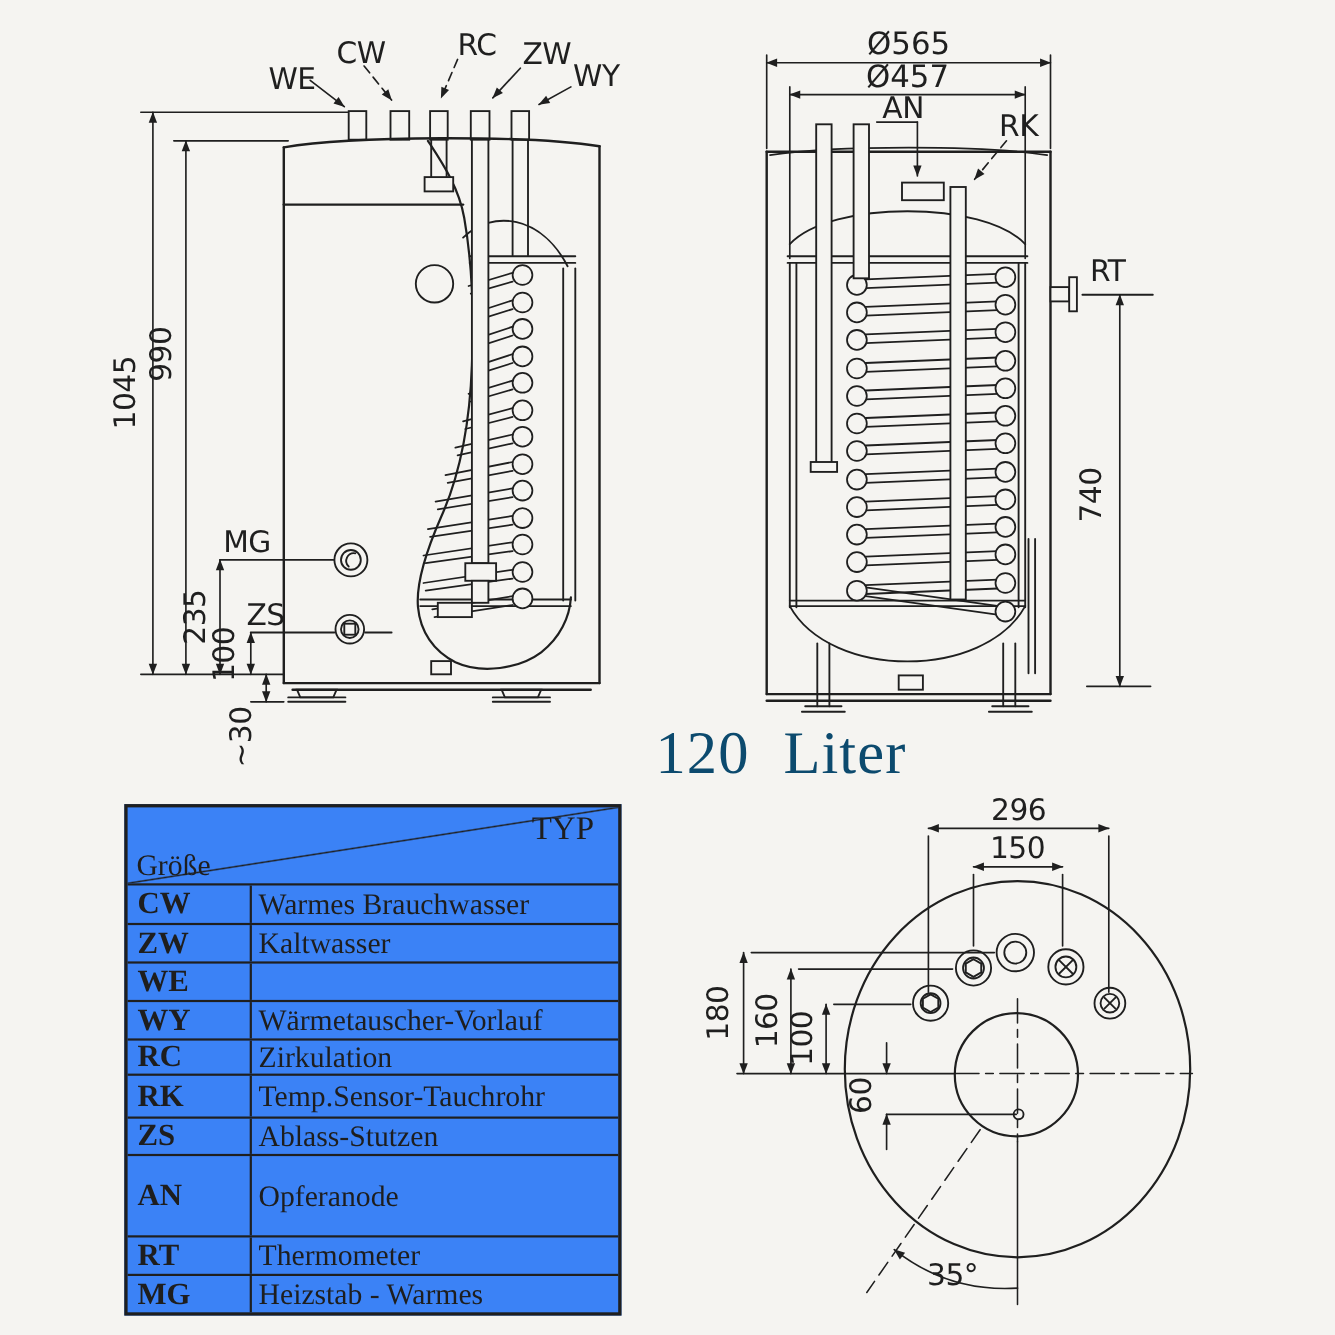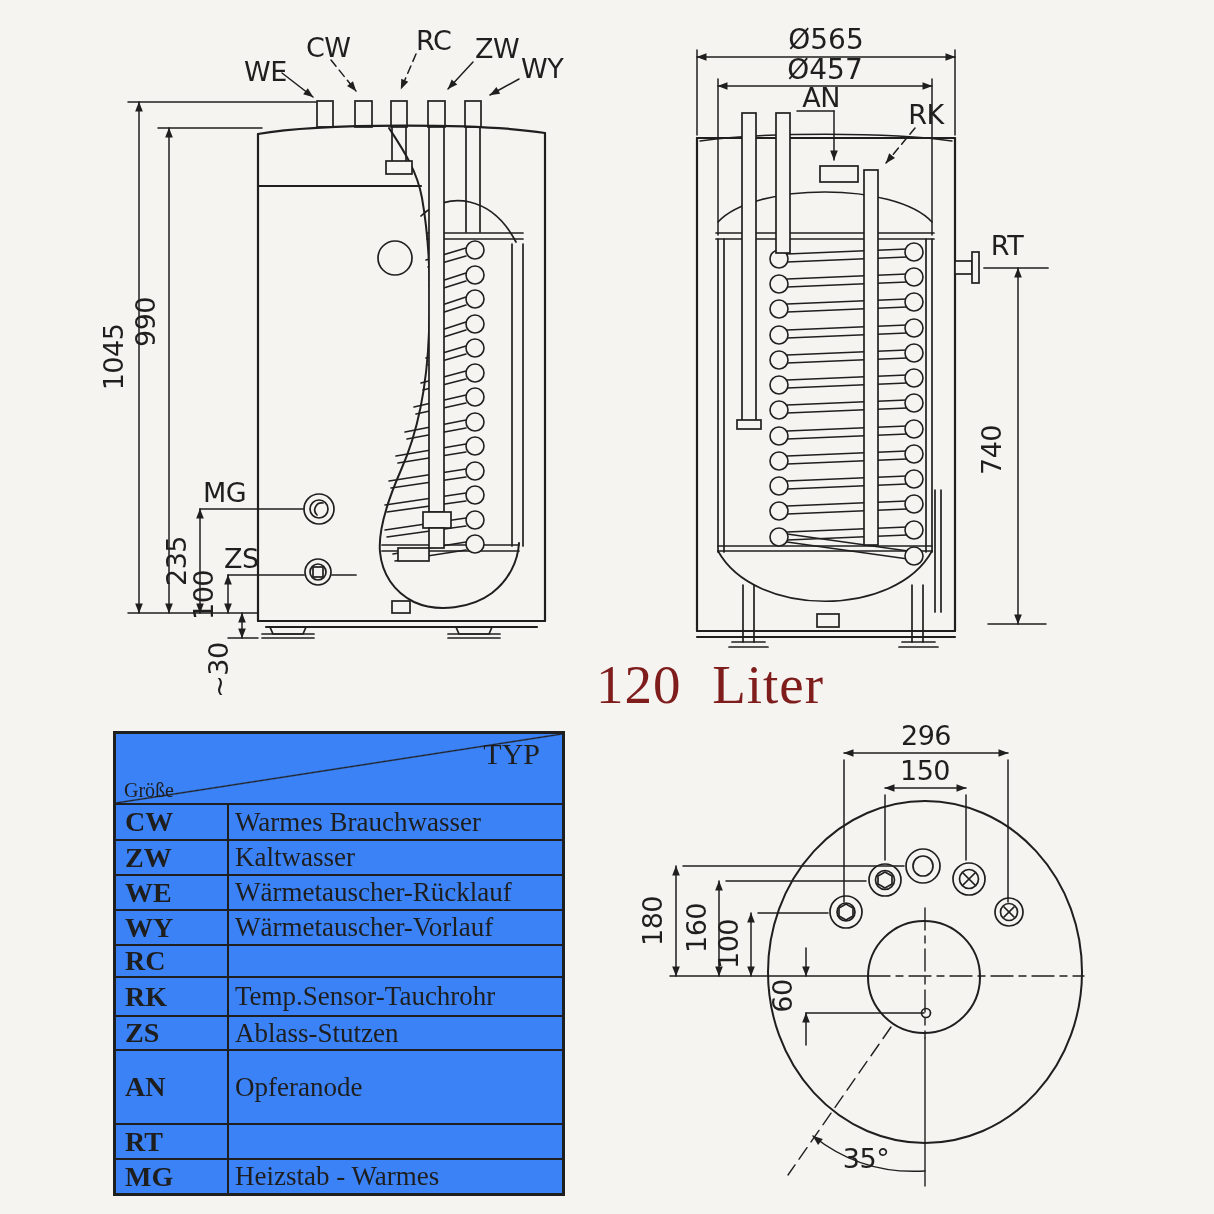--- a/index.html
+++ b/index.html
@@ -34,21 +34,21 @@
   }
   #legend .hdr{
     position:relative;height:69px;
     background-image:linear-gradient(to bottom right,
       transparent calc(50% - 1.3px), #1f1f1f 50%, transparent calc(50% + 1.3px));
   }
   #legend .hdr .typ{
     position:absolute;top:3px;right:22px;font-size:30px;
   }
   #legend .hdr .gro{
-    position:absolute;bottom:1px;left:8px;font-size:20px;
+    position:absolute;bottom:1px;left:8px;font-size:27px;
   }
   #legend .row{
     display:flex;border-top:2px solid #1f1f1f;box-sizing:border-box;
   }
   #legend .code{
     width:113px;flex:0 0 113px;border-right:2px solid #1f1f1f;
     font-weight:bold;font-size:28px;
     display:flex;align-items:center;padding-left:9px;box-sizing:border-box;
   }
   #legend .desc{
@@ -396,58 +396,59 @@
     <text class="dim" x="926" y="745" text-anchor="middle" stroke="none">296</text>
     <text class="dim" x="925" y="780" text-anchor="middle" stroke="none">150</text>
     <text class="dim" stroke="none" transform="rotate(-90 662 921)" x="662" y="921" text-anchor="middle">180</text>
     <text class="dim" stroke="none" transform="rotate(-90 706 928)" x="706" y="928" text-anchor="middle">160</text>
     <text class="dim" stroke="none" transform="rotate(-90 738 944)" x="738" y="944" text-anchor="middle">100</text>
     <text class="dim" stroke="none" transform="rotate(-90 792 996)" x="792" y="996" text-anchor="middle">60</text>
     <text class="dim" x="866" y="1168" text-anchor="middle" stroke="none">35°</text>
   </g>
 </svg>
 
-<div id="title" style="color: #7f1d1d;">120 Liter</div>
+<div id="title" style="color: #0c4a6e;">120 Liter</div>
 
 <div id="legend">
   <div class="hdr">
     <span class="typ">TYP</span>
     <span class="gro">Größe</span>
   </div>
   <div class="row" style="height:36px">
     <div class="code">CW</div>
     <div class="desc">Warmes Brauchwasser</div>
   </div>
   <div class="row" style="height:35px">
     <div class="code">ZW</div>
     <div class="desc">Kaltwasser</div>
   </div>
   <div class="row" style="height:35px">
     <div class="code">WE</div>
-    <div class="desc">Wärmetauscher-Rücklauf</div>
   </div>
   <div class="row" style="height:35px">
     <div class="code">WY</div>
     <div class="desc">Wärmetauscher-Vorlauf</div>
   </div>
   <div class="row" style="height:32px">
     <div class="code">RC</div>
+    <div class="desc">Zirkulation</div>
   </div>
   <div class="row" style="height:39px">
     <div class="code">RK</div>
     <div class="desc">Temp.Sensor-Tauchrohr</div>
   </div>
   <div class="row" style="height:34px">
     <div class="code">ZS</div>
     <div class="desc">Ablass-Stutzen</div>
   </div>
   <div class="row" style="height:74px">
     <div class="code">AN</div>
     <div class="desc">Opferanode</div>
   </div>
   <div class="row" style="height:35px">
     <div class="code">RT</div>
+    <div class="desc">Thermometer</div>
   </div>
   <div class="row" style="height:35px">
     <div class="code">MG</div>
     <div class="desc">Heizstab - Warmes</div>
   </div>
 </div>
 
 </body></html>

